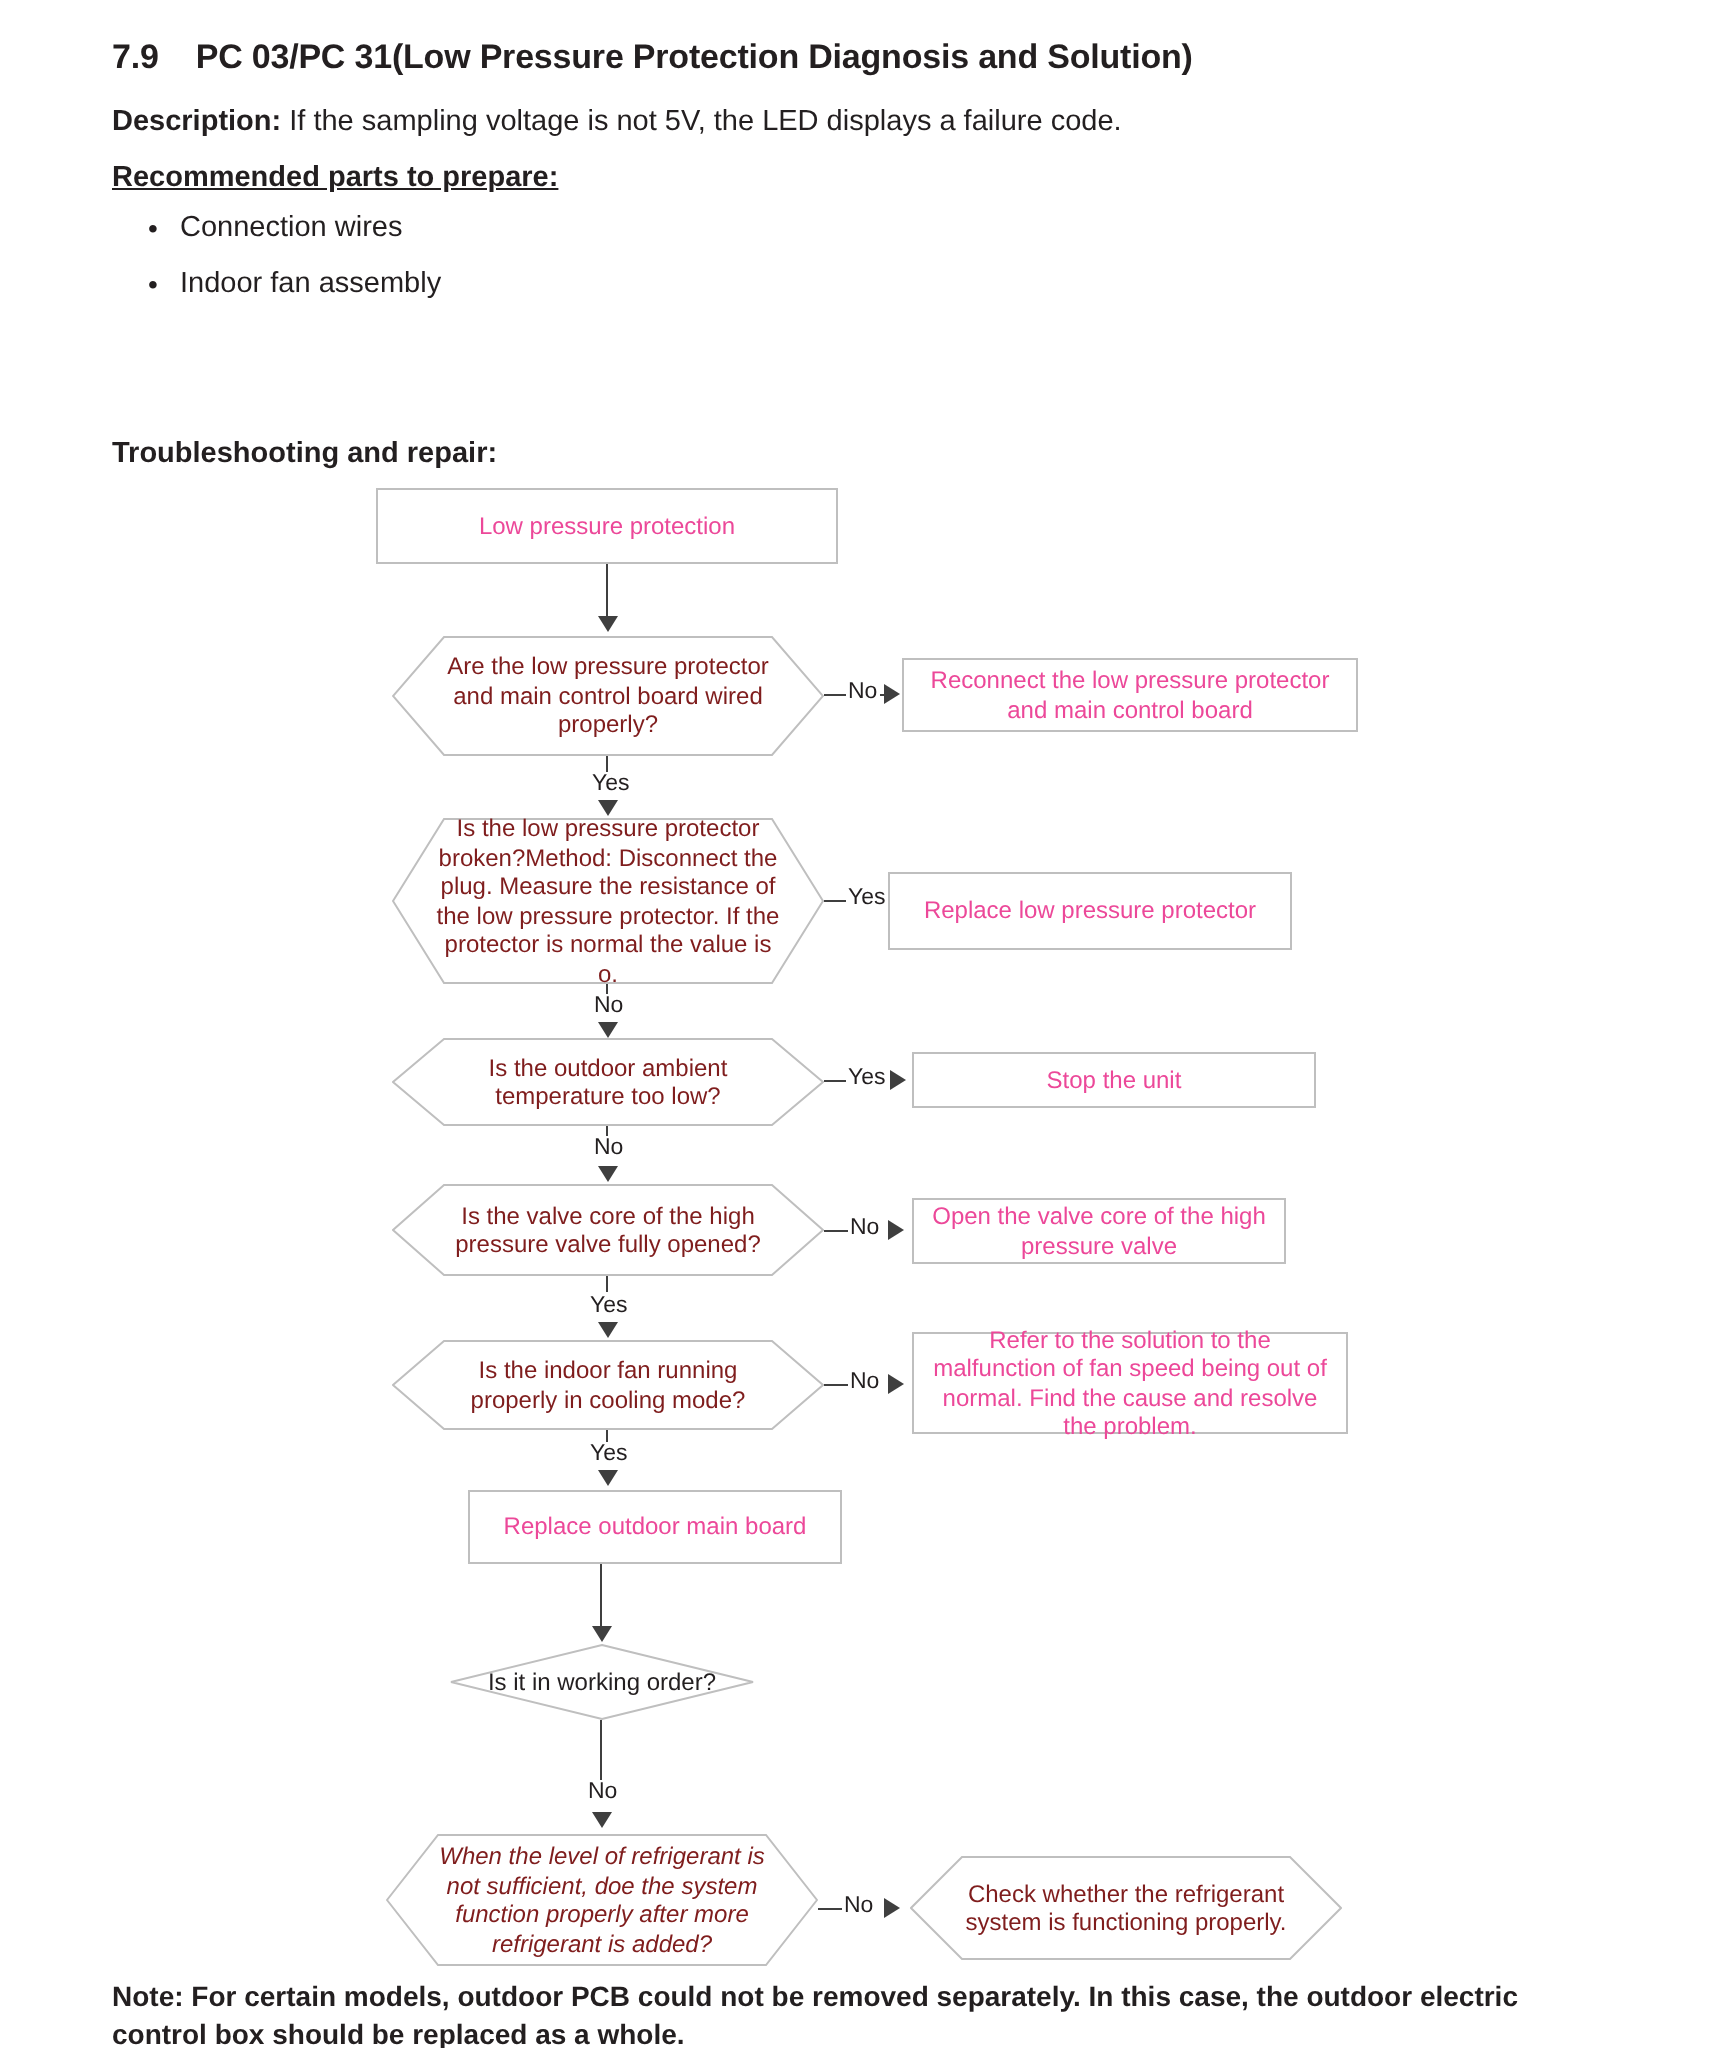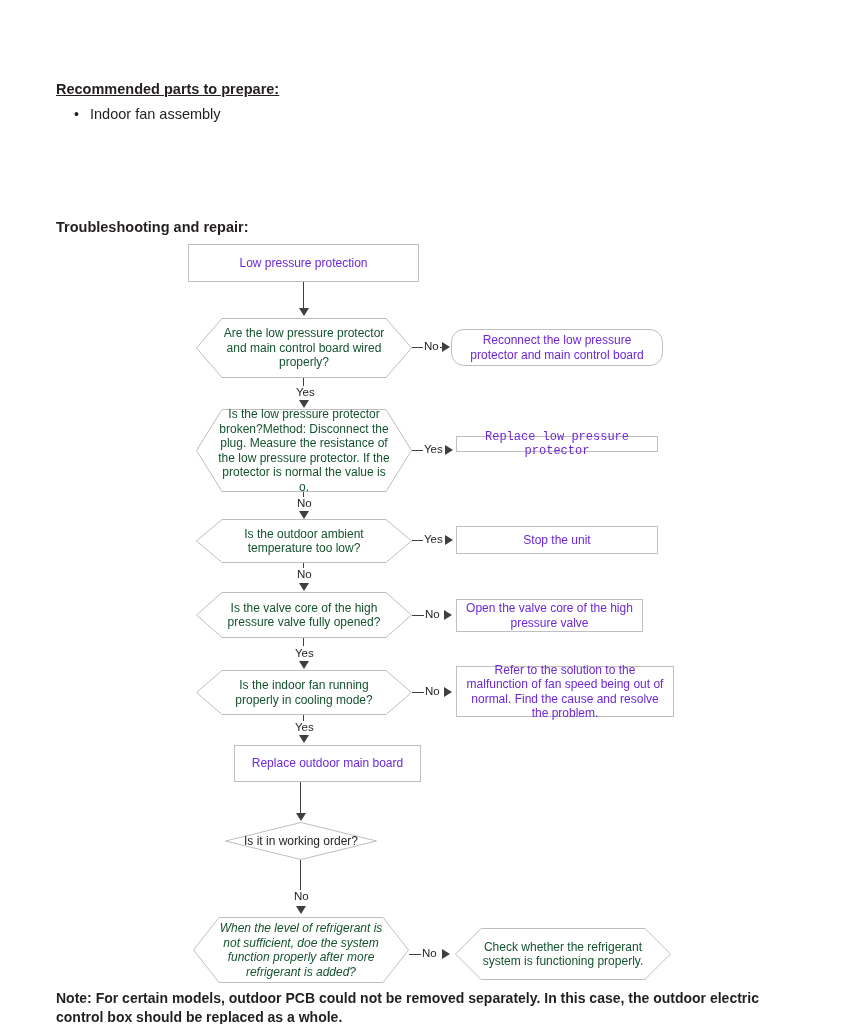--- a/index.html
+++ b/index.html
@@ -47,35 +47,35 @@
     text-align:justify;
   }
   .note .l2 { text-align:left; }
 
   
   .node {
     position:absolute;
     display:flex; align-items:center; justify-content:center;
     text-align:center;
     font-size:12px; line-height:14.5px;
-    color:#6d28d9;
+    color:#ec4899;
     box-sizing:border-box;
   }
   .rect {
     border:1px solid #bfbfbf;
     background:#ffffff;
   }
   .rect .txt { padding:2px 6px; }
   .hexwrap { position:absolute; }
   .hexwrap svg { position:absolute; left:0; top:0; }
   .hexwrap .txt {
     position:absolute; left:0; top:0; width:100%; height:100%;
     display:flex; align-items:center; justify-content:center;
     text-align:center; font-size:12px; line-height:14.5px;
-    color:#14532d; box-sizing:border-box; padding:0 26px;
+    color:#7f1d1d; box-sizing:border-box; padding:0 26px;
     white-space:pre-line;
   }
   .diawrap { position:absolute; }
   .diawrap svg { position:absolute; left:0; top:0; }
   .diawrap .txt {
     position:absolute; left:0; top:0; width:100%; height:100%;
     display:flex; align-items:center; justify-content:center;
     text-align:center; font-size:12px; color:#231f20;
   }
 
@@ -102,25 +102,28 @@
   .elabel {
     position:absolute; font-size:11.5px; color:#231f20;
     background:#ffffff; padding:0 1px; white-space:nowrap;
   }
 </style>
 </head>
 <body>
 
 <div class="page">
 
-
+  <div class="h-sec">7.9    PC 03/PC 31(Low Pressure Protection Diagnosis and Solution)</div>
+
+  <div class="p-desc"><b>Description:</b><span> If the sampling voltage is not 5V, the LED displays a failure code.</span></div>
 
   <div class="p-parts">Recommended parts to prepare:</div>
 
   <div class="bullets">
+    <div class="bullet">Connection wires</div>
     <div class="bullet">Indoor fan assembly</div>
   </div>
 
   <div class="p-trouble">Troubleshooting and repair:</div>
 
   <div>
 
     <div class="node rect" style="left:188px; top:244px; width:231px; height:38px;">
       <span class="txt">Low pressure protection</span>
     </div>
@@ -131,38 +134,38 @@
       <svg width="216" height="60" viewBox="0 0 216 60">
         <polygon points="26,0.5 190,0.5 215.5,30 190,59.5 26,59.5 0.5,30" fill="#ffffff" stroke="#bfbfbf" stroke-width="1"></polygon>
       </svg>
       <div class="txt">Are the low pressure protector and main control board wired properly?</div>
     </div>
 
     <div class="hline" style="left:412px; top:347px; width:17px;"></div>
     <div class="elabel" style="left:423px; top:340px;">No</div>
     <div class="hline" style="left:440px; top:347px; width:3px;"></div>
     <div class="arrow-r" style="left:442px; top:342px;"></div>
-    <div class="node rect" style="left:451px; top:329px; width:212px; height:37px;border-radius:13px;">
+    <div class="node rect" style="left:451px; top:329px; width:228px; height:37px;">
       <span class="txt">Reconnect the low pressure protector and main control board</span>
     </div>
 
     <div class="vline" style="left:303px; top:378px; height:9px;"></div>
     <div class="elabel" style="left:295px; top:386px;">Yes</div>
     <div class="arrow-d" style="left:299px; top:400px;"></div>
 
     <div class="hexwrap" style="left:196px; top:409px; width:216px; height:83px;">
       <svg width="216" height="83" viewBox="0 0 216 83">
         <polygon points="26,0.5 190,0.5 215.5,41.5 190,82.5 26,82.5 0.5,41.5" fill="#ffffff" stroke="#bfbfbf" stroke-width="1"></polygon>
       </svg>
       <div class="txt" style="padding:0 20px;">Is the low pressure protector broken?Method: Disconnect the plug. Measure the resistance of the low pressure protector. If the protector is normal the value is o.</div>
     </div>
     <div class="hline" style="left:412px; top:450px; width:13px;"></div>
     <div class="elabel" style="left:423px; top:443px;">Yes</div>
     <div class="arrow-r" style="left:445px; top:445px;"></div>
-    <div class="node rect" style="left:456px; top:436px; width:202px; height:16px;font-family:Liberation Mono, monospace;">
+    <div class="node rect" style="left:444px; top:436px; width:202px; height:39px;">
       <span class="txt">Replace low pressure protector</span>
     </div>
     <div class="vline" style="left:303px; top:492px; height:8px;"></div>
     <div class="elabel" style="left:296px; top:497px;">No</div>
     <div class="arrow-d" style="left:299px; top:511px;"></div>
 
     <div class="hexwrap" style="left:196px; top:519px; width:216px; height:44px;">
       <svg width="216" height="44" viewBox="0 0 216 44">
         <polygon points="26,0.5 190,0.5 215.5,22 190,43.5 26,43.5 0.5,22" fill="#ffffff" stroke="#bfbfbf" stroke-width="1"></polygon>
       </svg>

